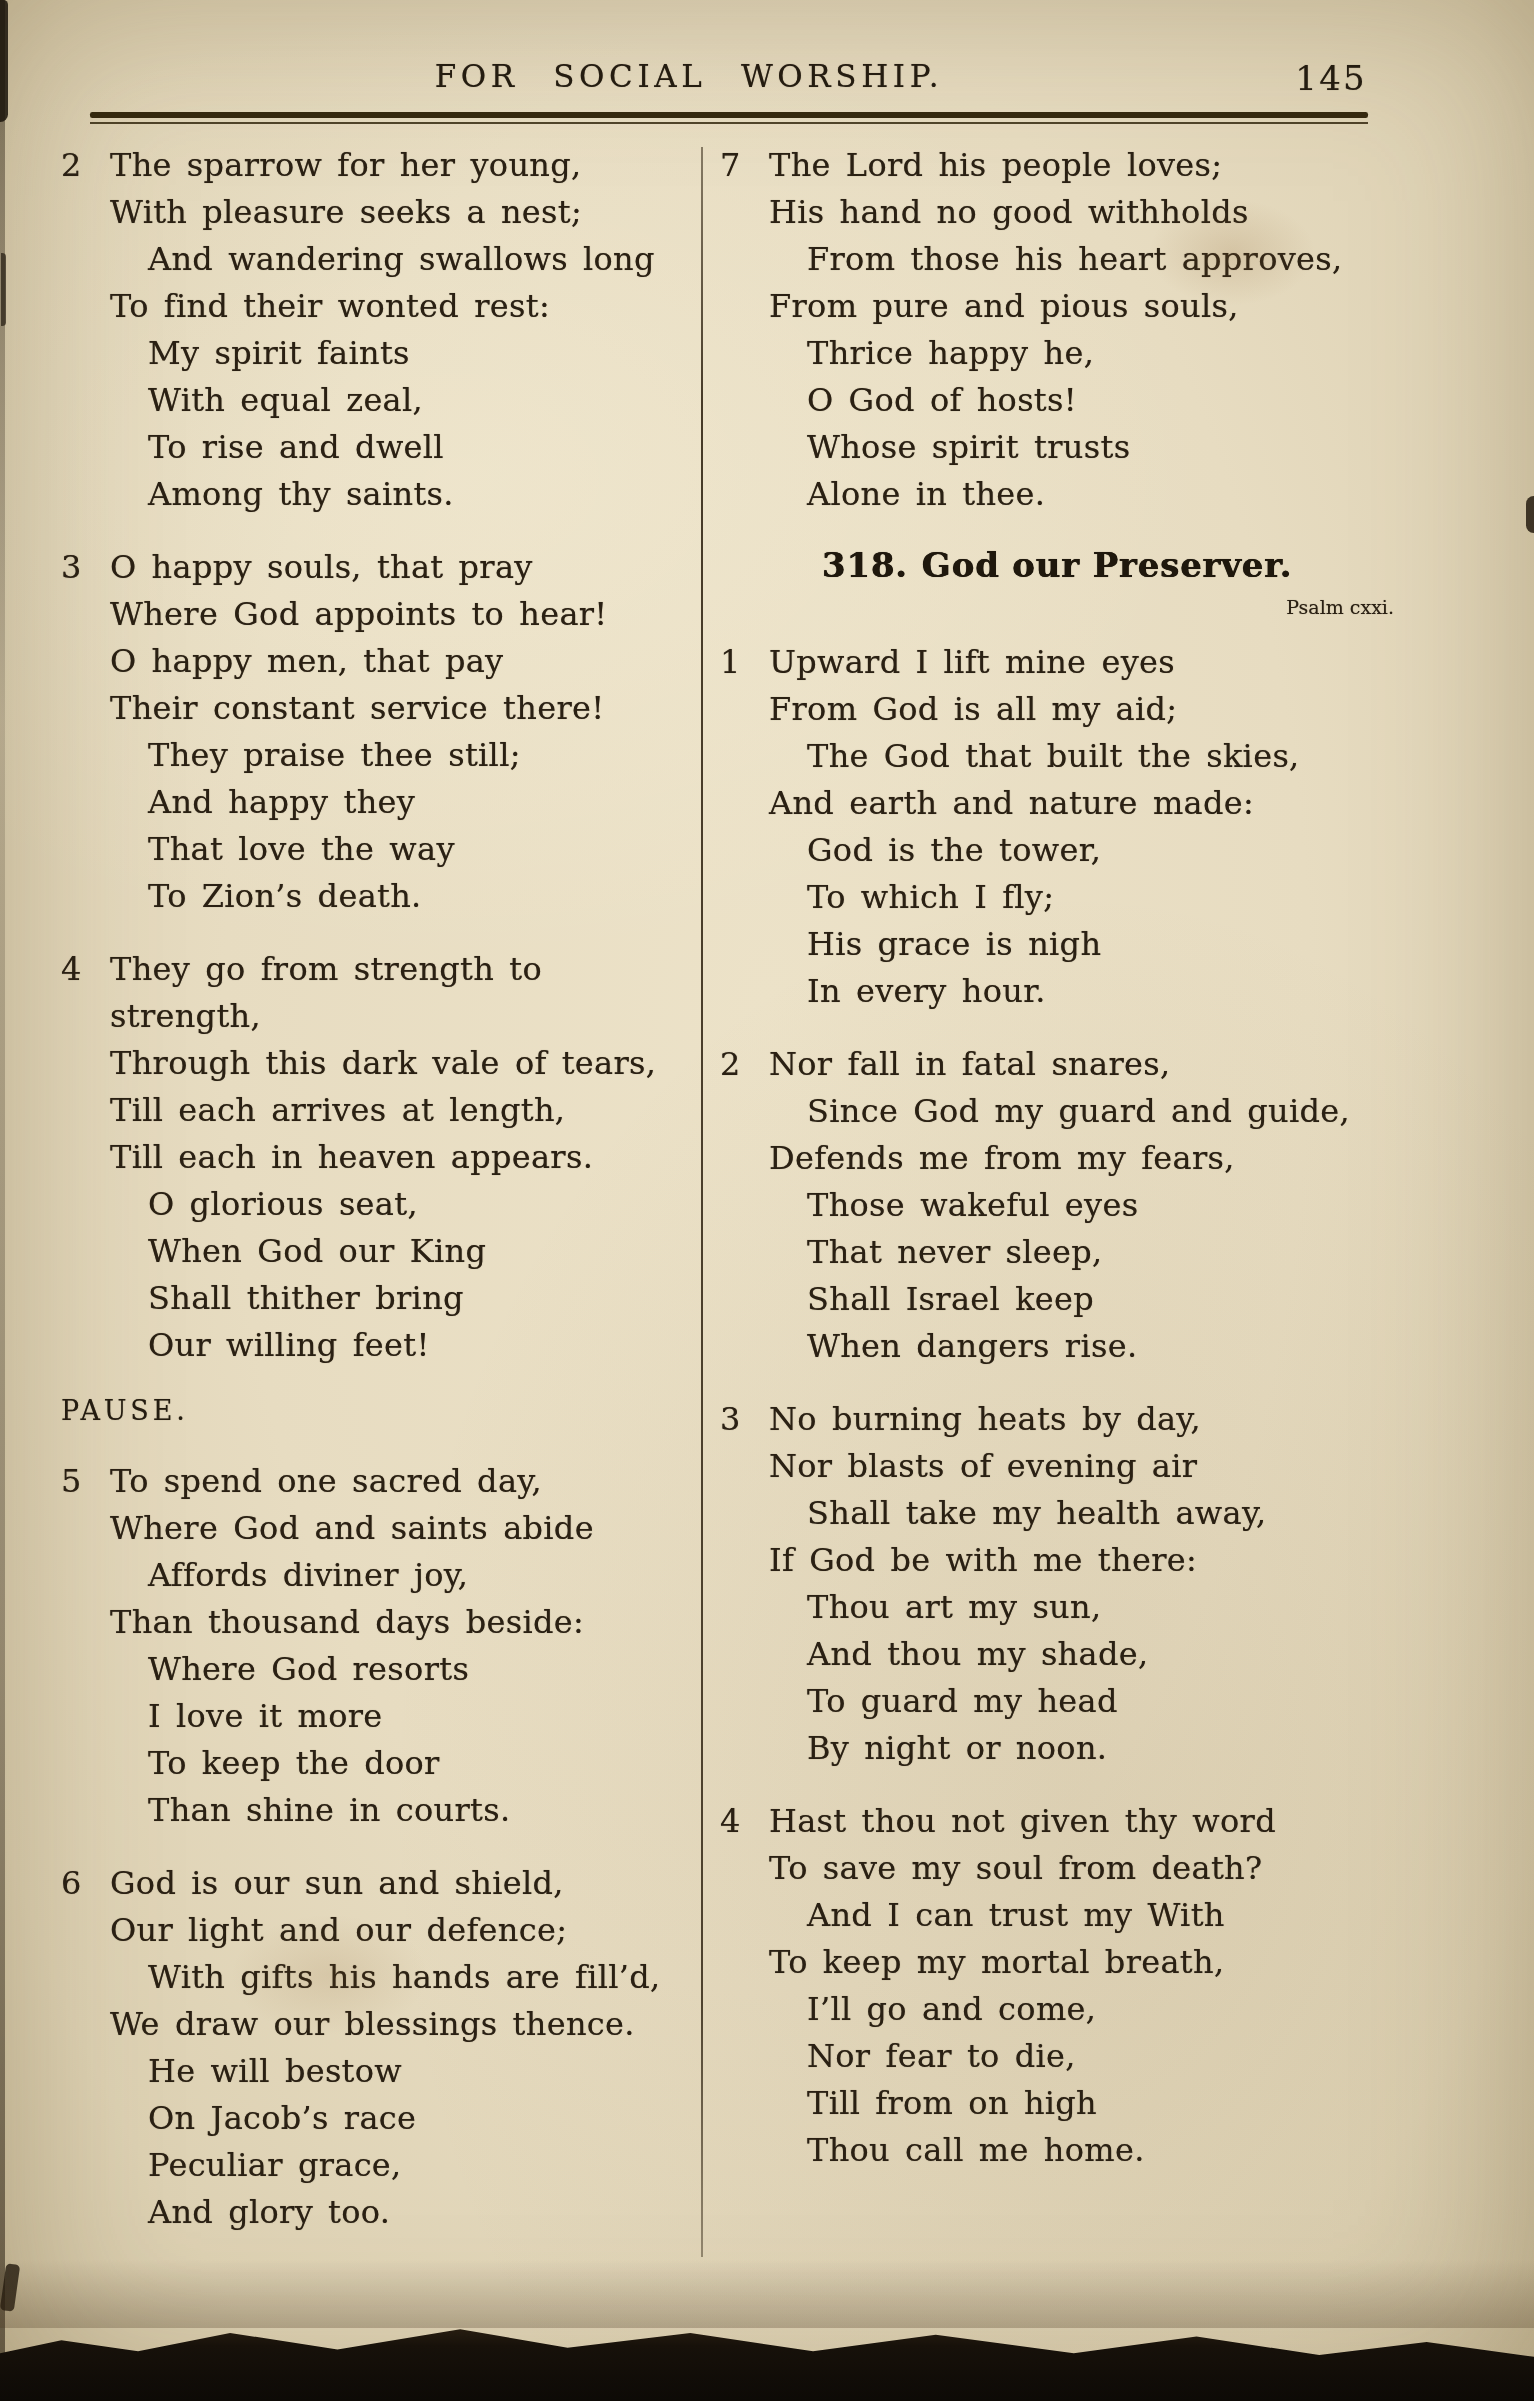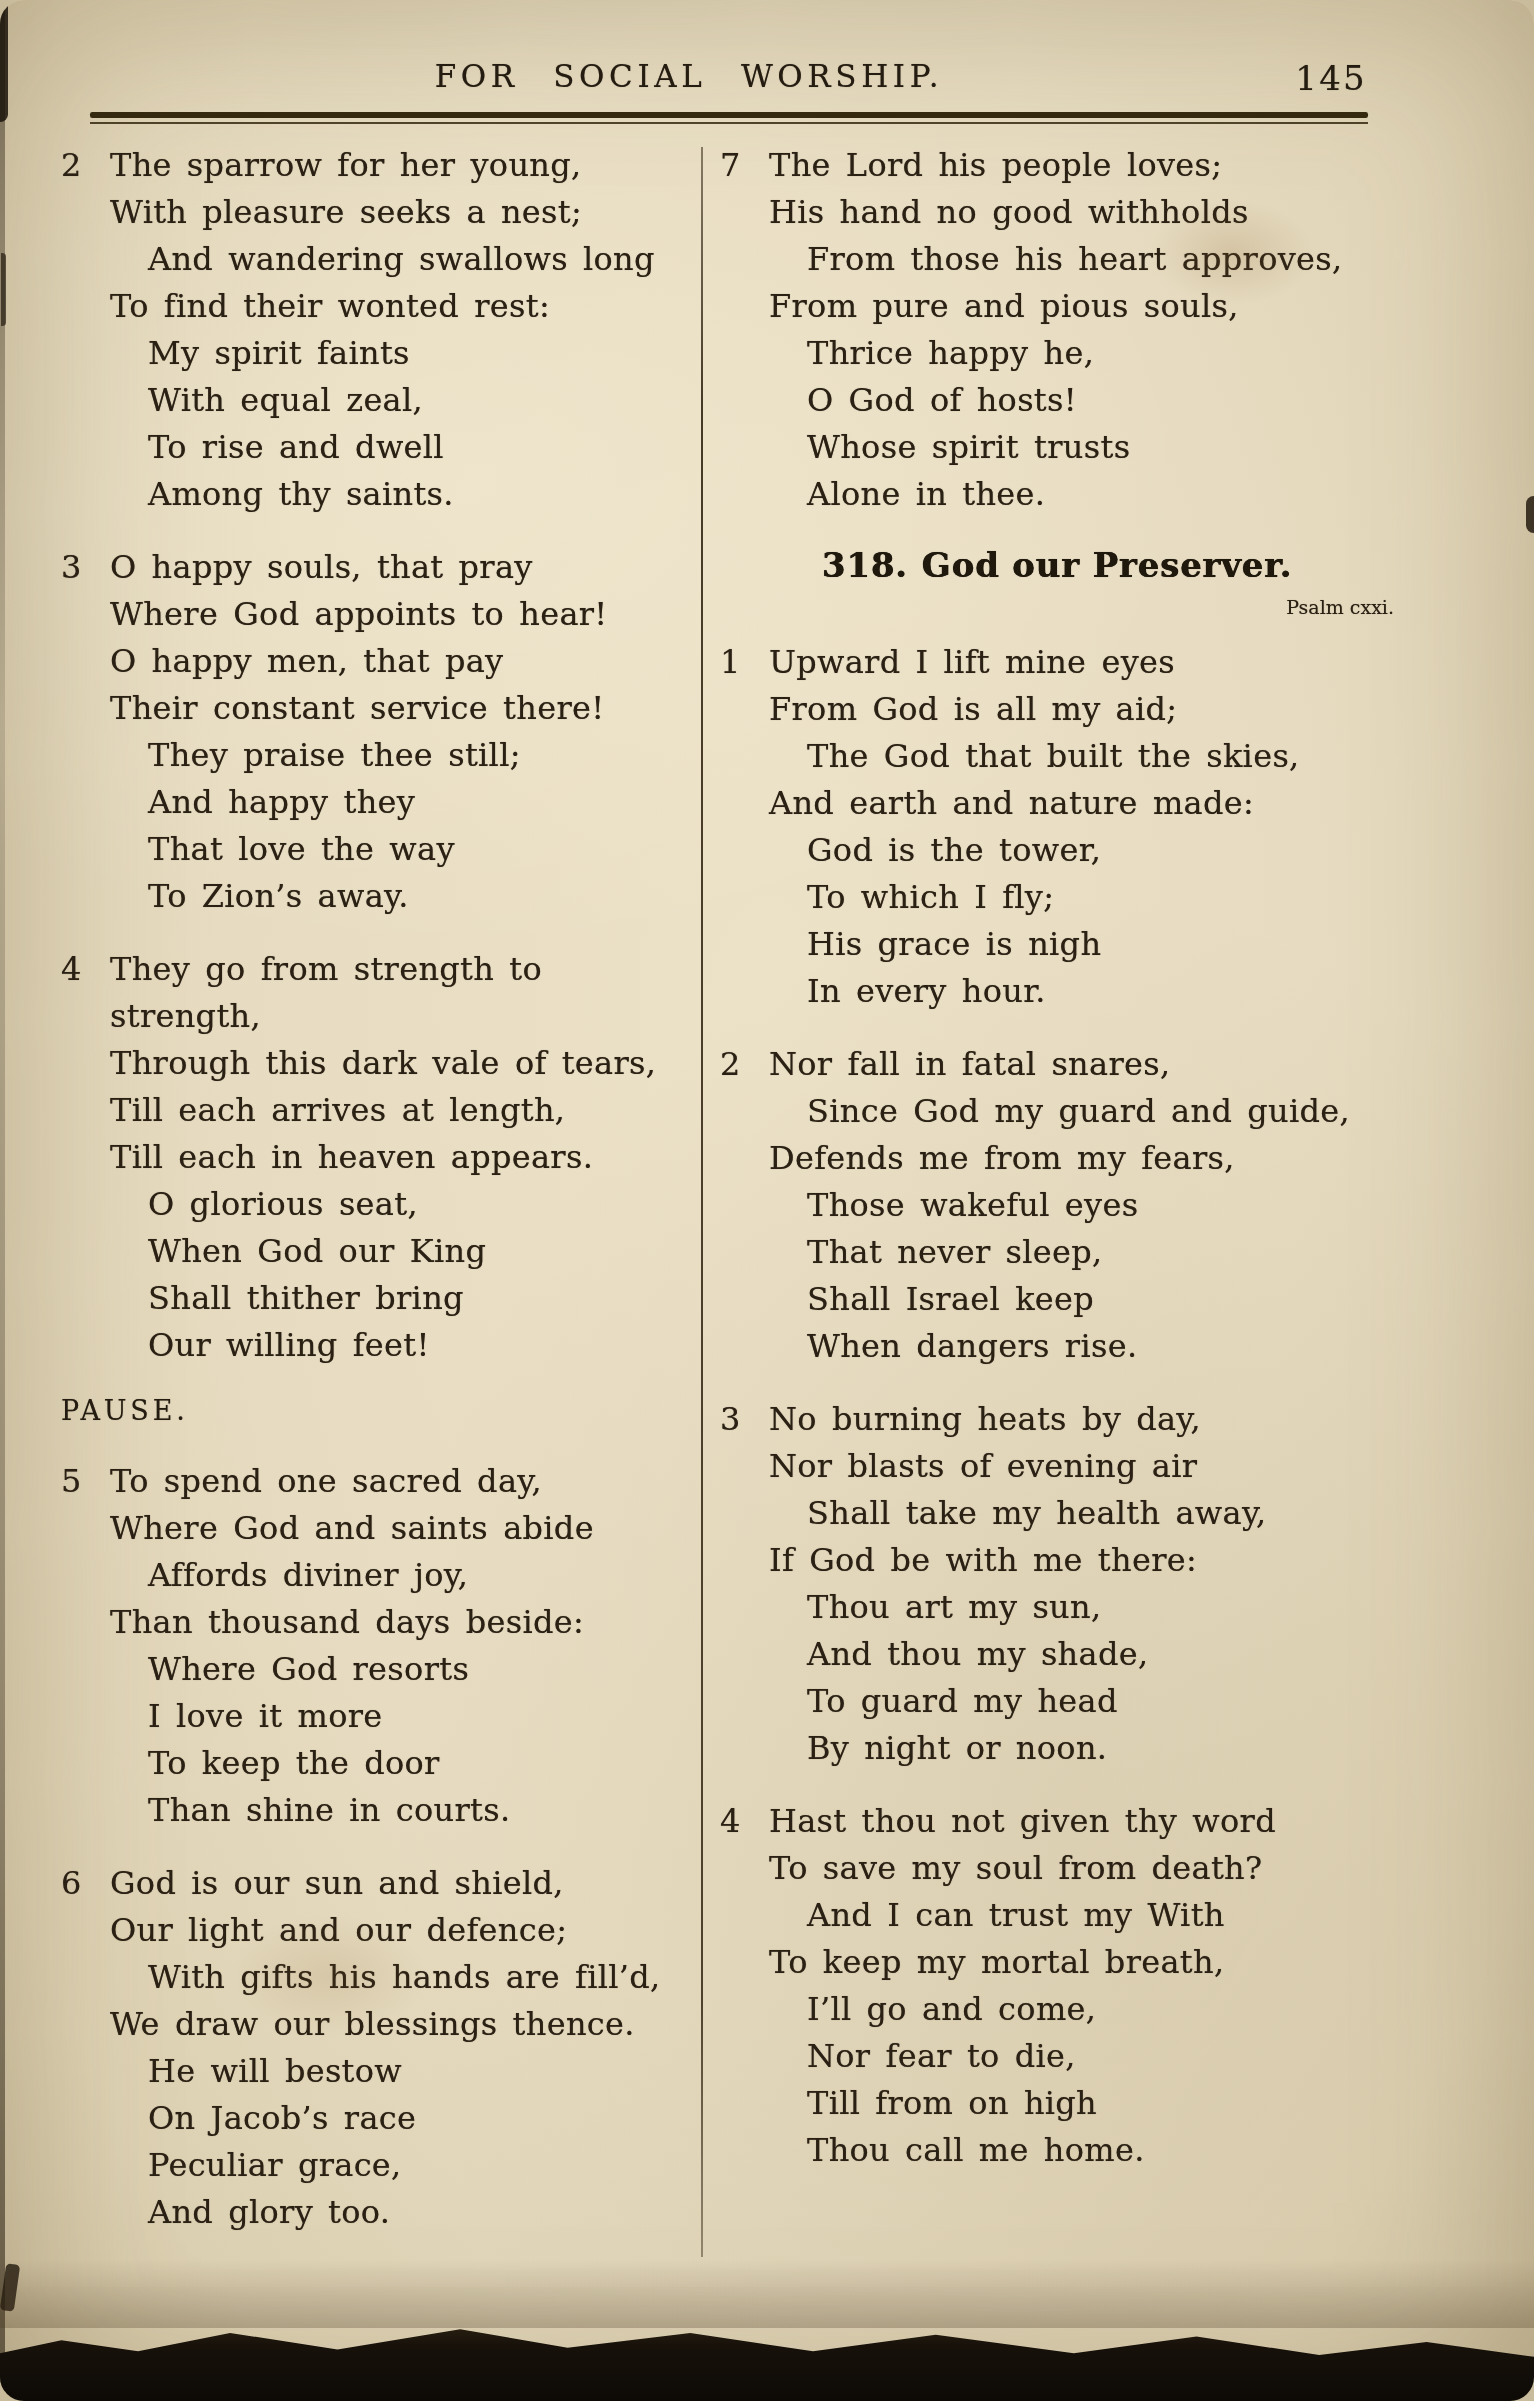--- a/index.html
+++ b/index.html
@@ -9,21 +9,20 @@
     font-family: "DejaVu Serif", "Liberation Serif", serif;
   }
   .page {
     position: absolute; inset: 0; overflow: hidden;
     background:
       radial-gradient(ellipse 1072px 689px at 30% 20%, rgba(255,250,230,0.25), rgba(0,0,0,0) 70%),
       radial-gradient(ellipse 919px 1225px at 70% 75%, rgba(120,95,50,0.10), rgba(0,0,0,0) 75%),
       radial-gradient(ellipse at 50% 42%, #ece2c8 0%, #e7dcc1 50%, #ddd1b3 82%, #ccbf9f 100%);
     box-shadow: inset 0 0 168px rgba(110,90,50,0.35);
     color: #2a2013;
-    border-radius: 24px;
   }
 
   
   .running-head {
     position: absolute; top: 58px; left: 92px; width: 1194px;
     text-align: center; font-size: 31px; letter-spacing: 4.6px; word-spacing: 20px;
     color: #241c10; text-shadow: 0 0 0.8px rgba(40,30,18,0.55);
   }
   .page-number {
     position: absolute; top: 58px; right: 167px;
@@ -119,21 +118,21 @@
       </div>
       <div class="verse">
         <span class="num">3</span>
         <div class="line i0">O happy souls, that pray</div>
         <div class="line i0">Where God appoints to hear!</div>
         <div class="line i0">O happy men, that pay</div>
         <div class="line i0">Their constant service there!</div>
         <div class="line i1">They praise thee still;</div>
         <div class="line i1">And happy they</div>
         <div class="line i1">That love the way</div>
-        <div class="line i1">To Zion’s away.</div>
+        <div class="line i1">To Zion’s death.</div>
       </div>
       <div class="verse">
         <span class="num">4</span>
         <div class="line i0">They go from strength to strength,</div>
         <div class="line i0">Through this dark vale of tears,</div>
         <div class="line i0">Till each arrives at length,</div>
         <div class="line i0">Till each in heaven appears.</div>
         <div class="line i1">O glorious seat,</div>
         <div class="line i1">When God our King</div>
         <div class="line i1">Shall thither bring</div>

